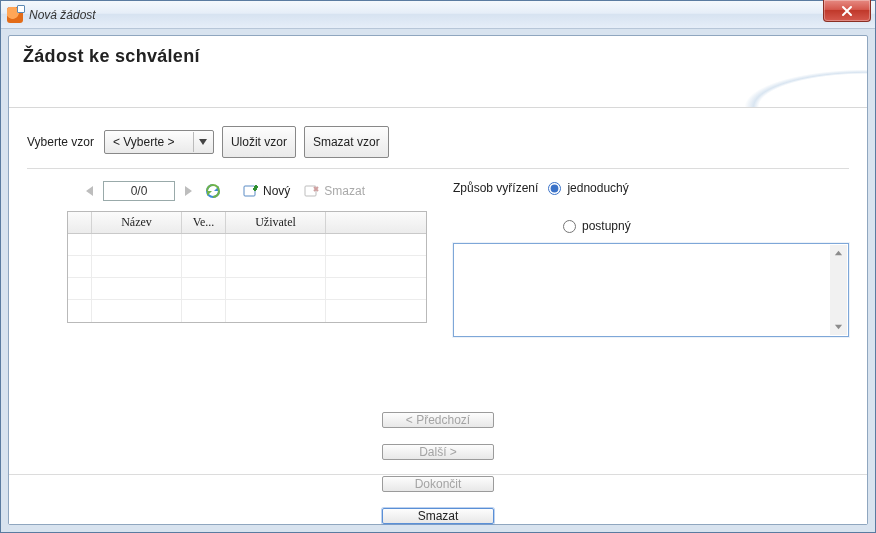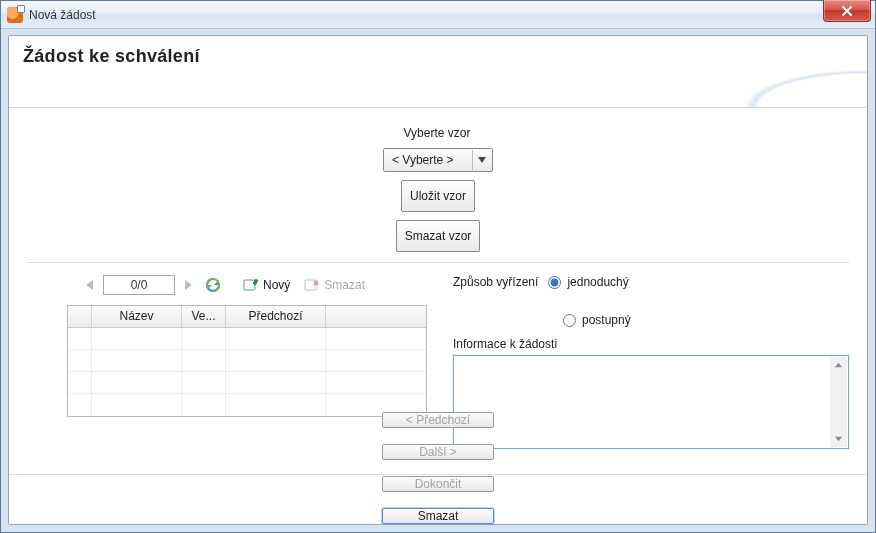--- a/index.html
+++ b/index.html
@@ -20,20 +20,21 @@
   }
   
   .titlebar {
     display: flex;
     align-items: center;
     height: 28px;
     background: linear-gradient(to bottom, #f4f8fc 0%, #e6eef8 45%, #d7e3f1 50%, #e6eef8 100%);
     border-bottom: 1px solid #b7c6d8;
     padding: 0 12px 0 6px;
     position: relative;
+    font-style: italic;
   }
   .titlebar .app-icon {
     width: 16px; height:16px;
     background: radial-gradient(circle at 35% 35%, #ffa657 0 40%, #e36c18 45% 100%);
     border-radius: 3px;
     position: relative;
   }
   .titlebar .app-icon::after{
     content:"";
     position:absolute; right:-2px; top:-2px;
@@ -86,21 +87,20 @@
   }
   
   .content {
     position:absolute;
     top:72px; left:0; right:0; bottom:50px;
     padding: 18px 18px 10px 18px;
   }
   .row1 {
     display:flex; align-items:center; gap:8px;
     margin-bottom: 10px;
-    flex-direction: column;
   }
   .row1 label { color:#222; margin-right:2px; }
   .select-wrap {
     display:inline-flex; align-items:center;
     border: 1px solid #888;
     background: linear-gradient(#fdfdfd,#eaeaea);
     height:24px; padding: 0 4px 0 8px;
     border-radius:2px;
     min-width: 110px;
     justify-content: space-between;
@@ -174,20 +174,21 @@
     height:22px;
   }
   .gh {
     padding:3px 6px;
     border-right:1px solid #d3d3d3;
     text-align:center;
     color:#222;
     font-size:12px;
     white-space:nowrap;
     overflow:hidden;
+    font-family:Liberation Serif, serif;
   }
   .gw0{width:24px;}
   .gw1{width:90px;}
   .gw2{width:44px;}
   .gw3{width:100px;}
   .gw4{flex:1;}
   .grid-body { }
   .grid-row {
     display:flex; height:22px;
     border-bottom:1px solid #ececec;
@@ -336,21 +337,21 @@
               </span>
               <span>Smazat</span>
             </span>
           </div>
 
           <div class="grid">
             <div class="grid-head">
               <div class="gh gw0"></div>
               <div class="gh gw1">Název</div>
               <div class="gh gw2">Ve...</div>
-              <div class="gh gw3">Předchozí</div>
+              <div class="gh gw3">Uživatel</div>
               <div class="gh gw4" style="border-right:none"></div>
             </div>
             <div class="grid-body">
               <div class="grid-row">
                   <div class="gc gw0"></div>
                   <div class="gc gw1"></div>
                   <div class="gc gw2"></div>
                   <div class="gc gw3"></div>
                   <div class="gc gw4" style="border-right:none"></div>
                 </div>
@@ -385,21 +386,20 @@
             <span class="lbl">Způsob vyřízení</span>
             <span class="radio-row">
               <input type="radio" name="zp" checked="" style="">
               <span class="rlabel">jednoduchý</span>
             </span>
           </div>
           <div class="radio-row radio-second">
             <input type="radio" name="zp" style="">
             <span class="rlabel">postupný</span>
           </div>
-          <div class="info-label">Informace k žádosti</div>
           <div class="info-box">
             <div class="sb-track">
               <div class="sb-btn top">
                   <svg viewBox="0 0 10 10">
                     <path d="M1 7 L5 2 L9 7 Z"></path>
                   </svg>
                 </div>
               <div class="sb-btn bot">
                   <svg viewBox="0 0 10 10">
                     <path d="M1 3 L5 8 L9 3 Z"></path>

